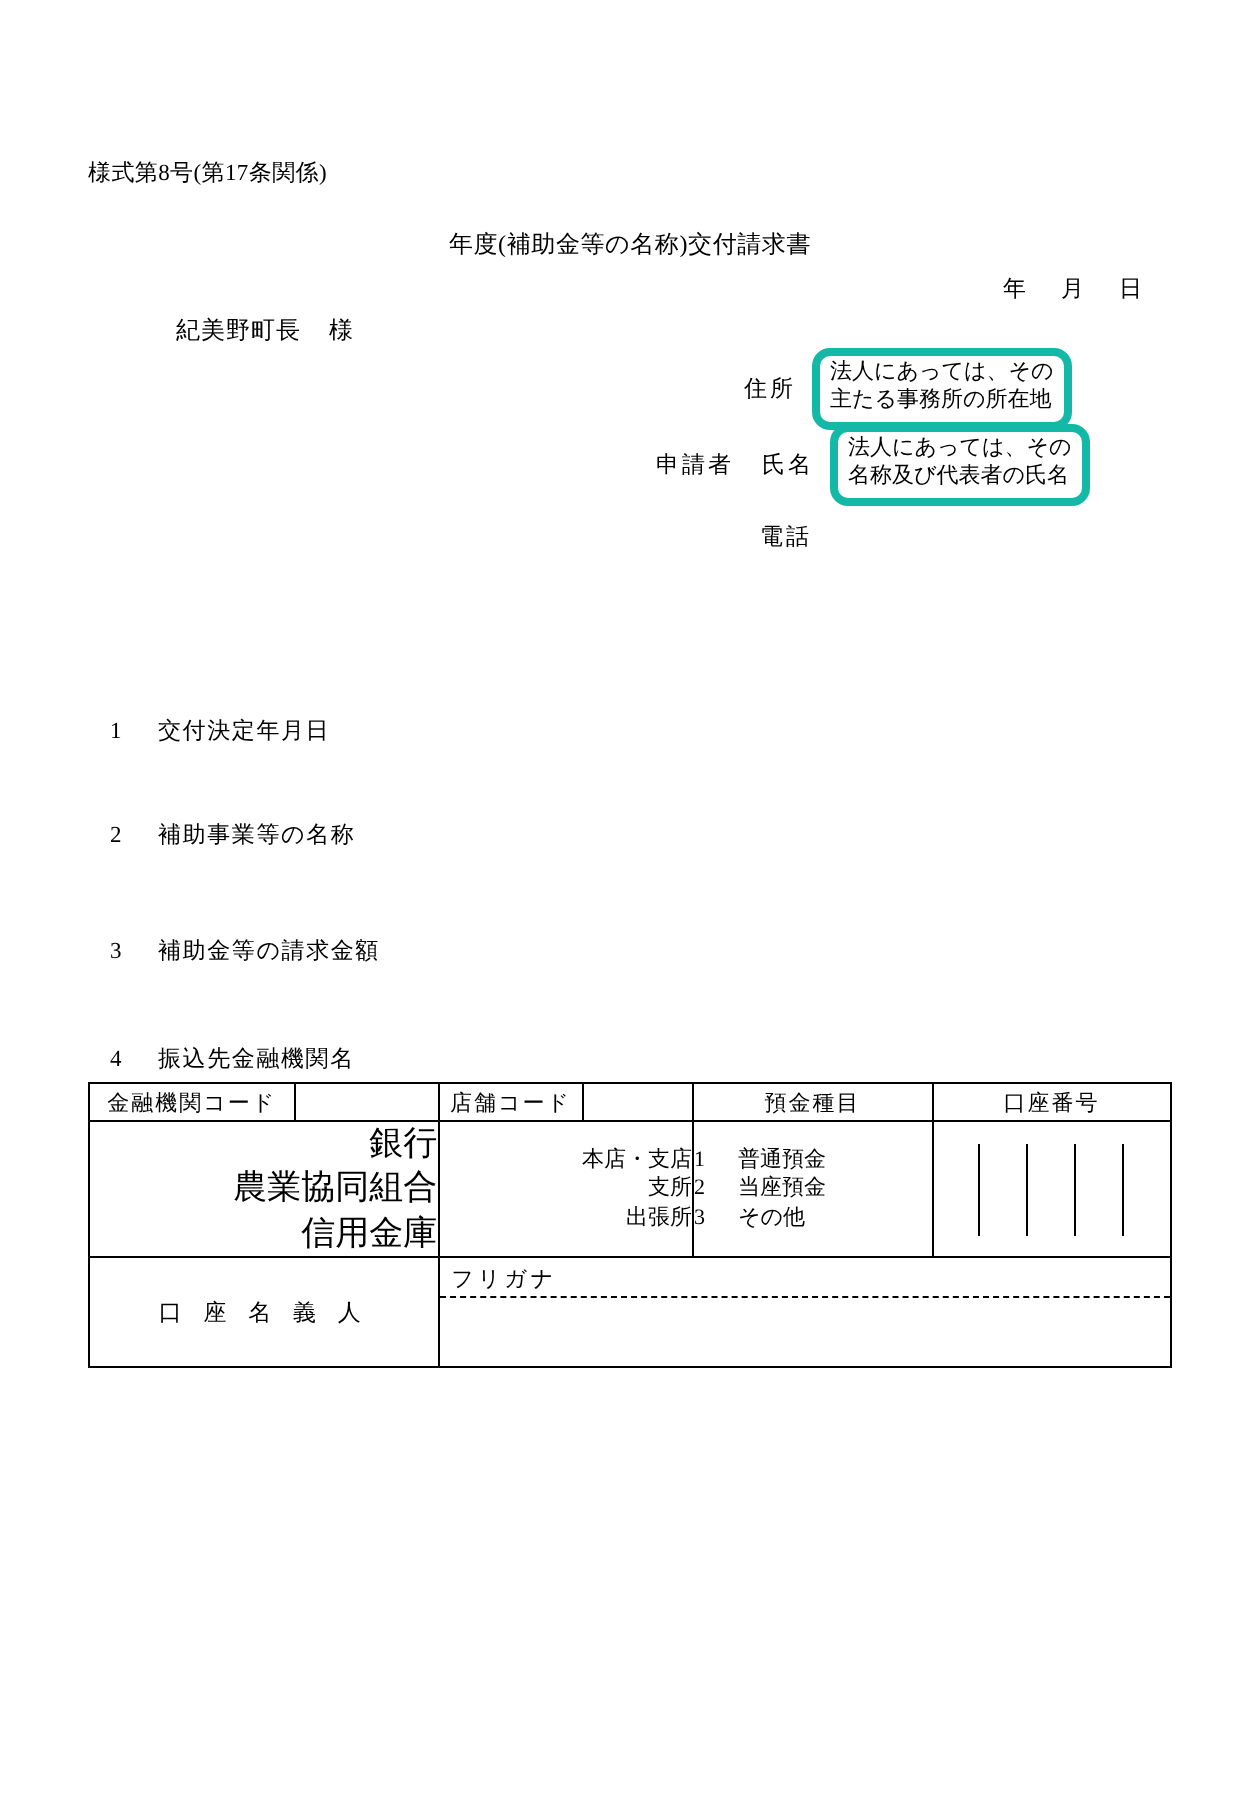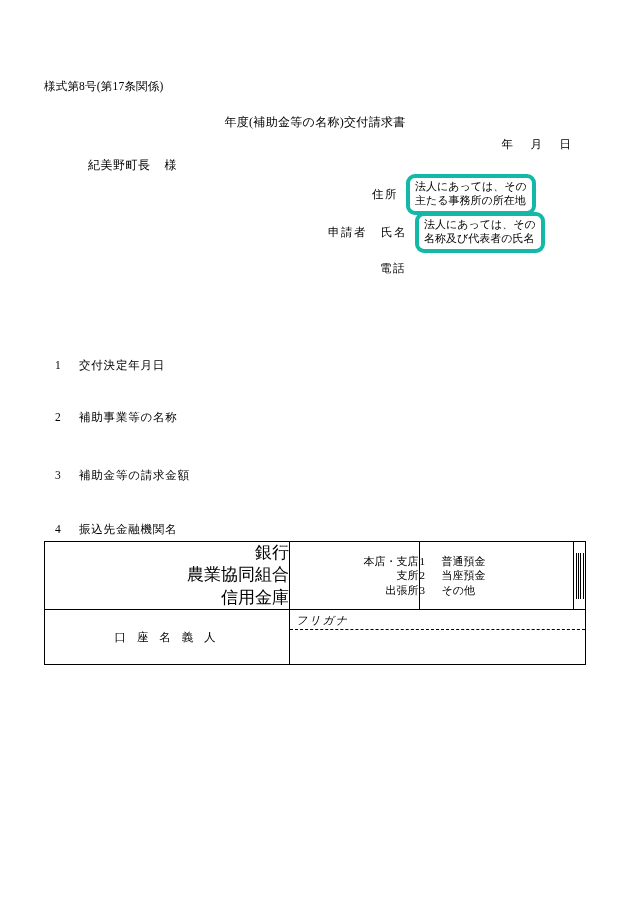--- a/index.html
+++ b/index.html
@@ -168,21 +168,20 @@
   .meigi {
     height: 54px;
     text-align: center;
     letter-spacing: 4px;
     font-size: 11.5px;
   }
   .furigana-cell {
     height: 54px;
     padding: 0;
     position: relative;
-    font-style: italic;
   }
   .furigana-cell .furi {
     position: absolute;
     left: 6px;
     top: 3px;
     font-size: 11px;
     letter-spacing: 2px;
   }
   .furigana-cell .dash {
     position: absolute;
@@ -235,20 +234,28 @@
   </div>
   <div class="item item-3">
     <span class="num">3</span><span>補助金等の請求金額</span>
   </div>
   <div class="item item-4">
     <span class="num">4</span><span>振込先金融機関名</span>
   </div>
 
   <table class="tbl">
     <tbody>
+        <tr>
+      <td class="hdr" style="width:103px;">金融機関コード</td>
+      <td class="hdr" style="width:72px;"></td>
+      <td class="hdr" style="width:72px;">店舗コード</td>
+      <td class="hdr" style="width:55px;"></td>
+      <td class="hdr" style="width:120px;">預金種目</td>
+      <td class="hdr" style="width:120px;">口座番号</td>
+    </tr>
     <tr>
       <td class="bankcell" colspan="2">
         <div>銀行</div>
         <div>農業協同組合</div>
         <div>信用金庫</div>
       </td>
       <td class="branchcell" colspan="2">
         <div>本店・支店</div>
         <div>支所</div>
         <div>出張所</div>

